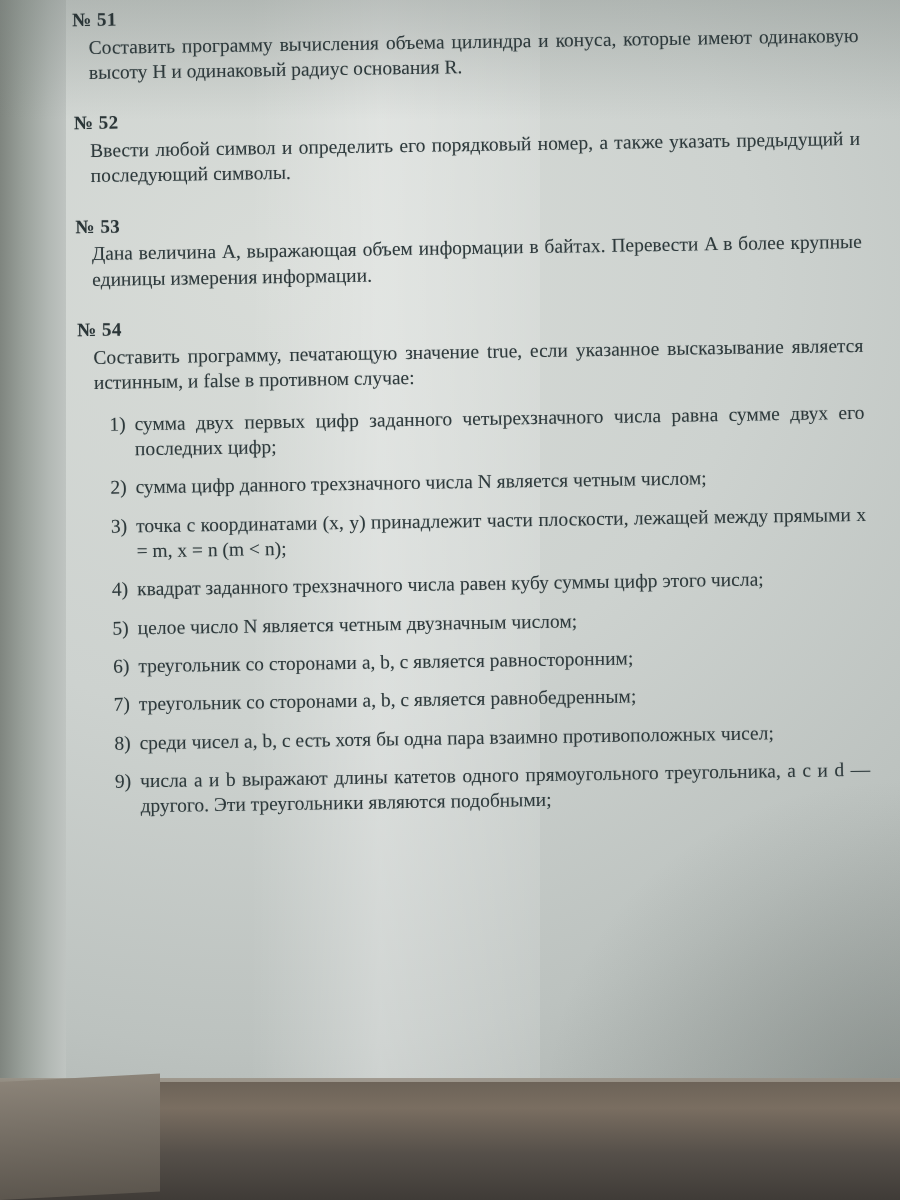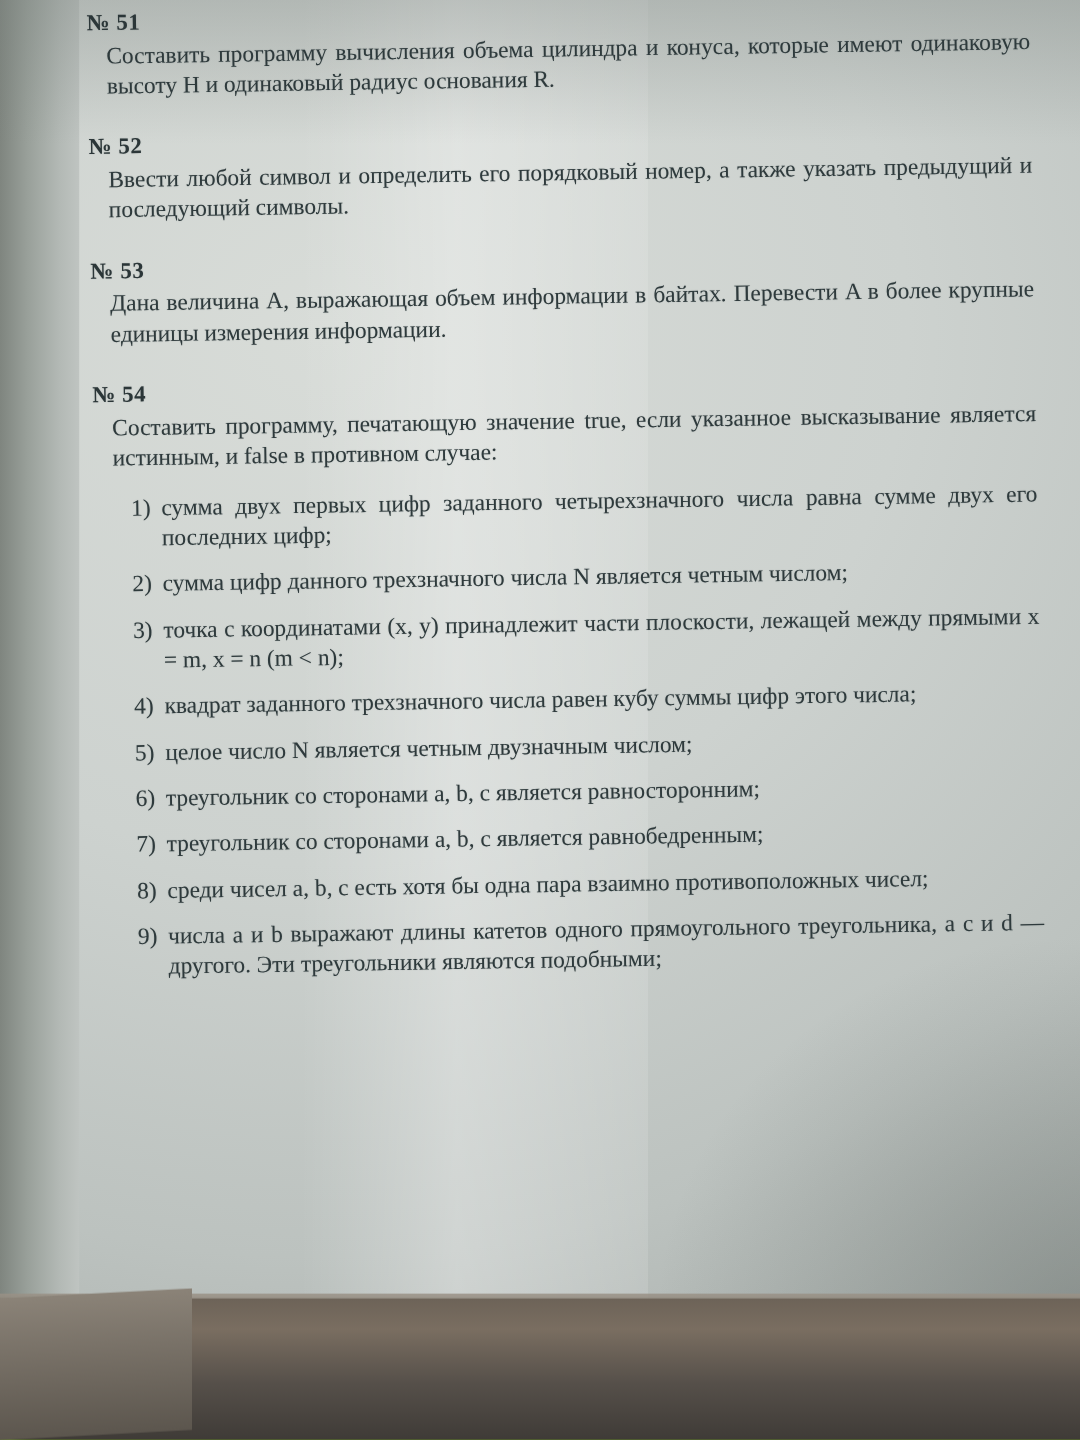--- a/index.html
+++ b/index.html
@@ -12,21 +12,21 @@
     overflow: hidden;
     background: #c9cfcc;
     font-family: "Liberation Serif", serif;
   }
 
   
   .photo {
     position: relative;
     width: 900px;
     height: 1200px;
-    background: #84cc16;
+    background: #14b8a6;
     overflow: hidden;
   }
 
   
   .desk {
     position: absolute;
     left: 0;
     bottom: 0;
     width: 900px;
     height: 118px;

